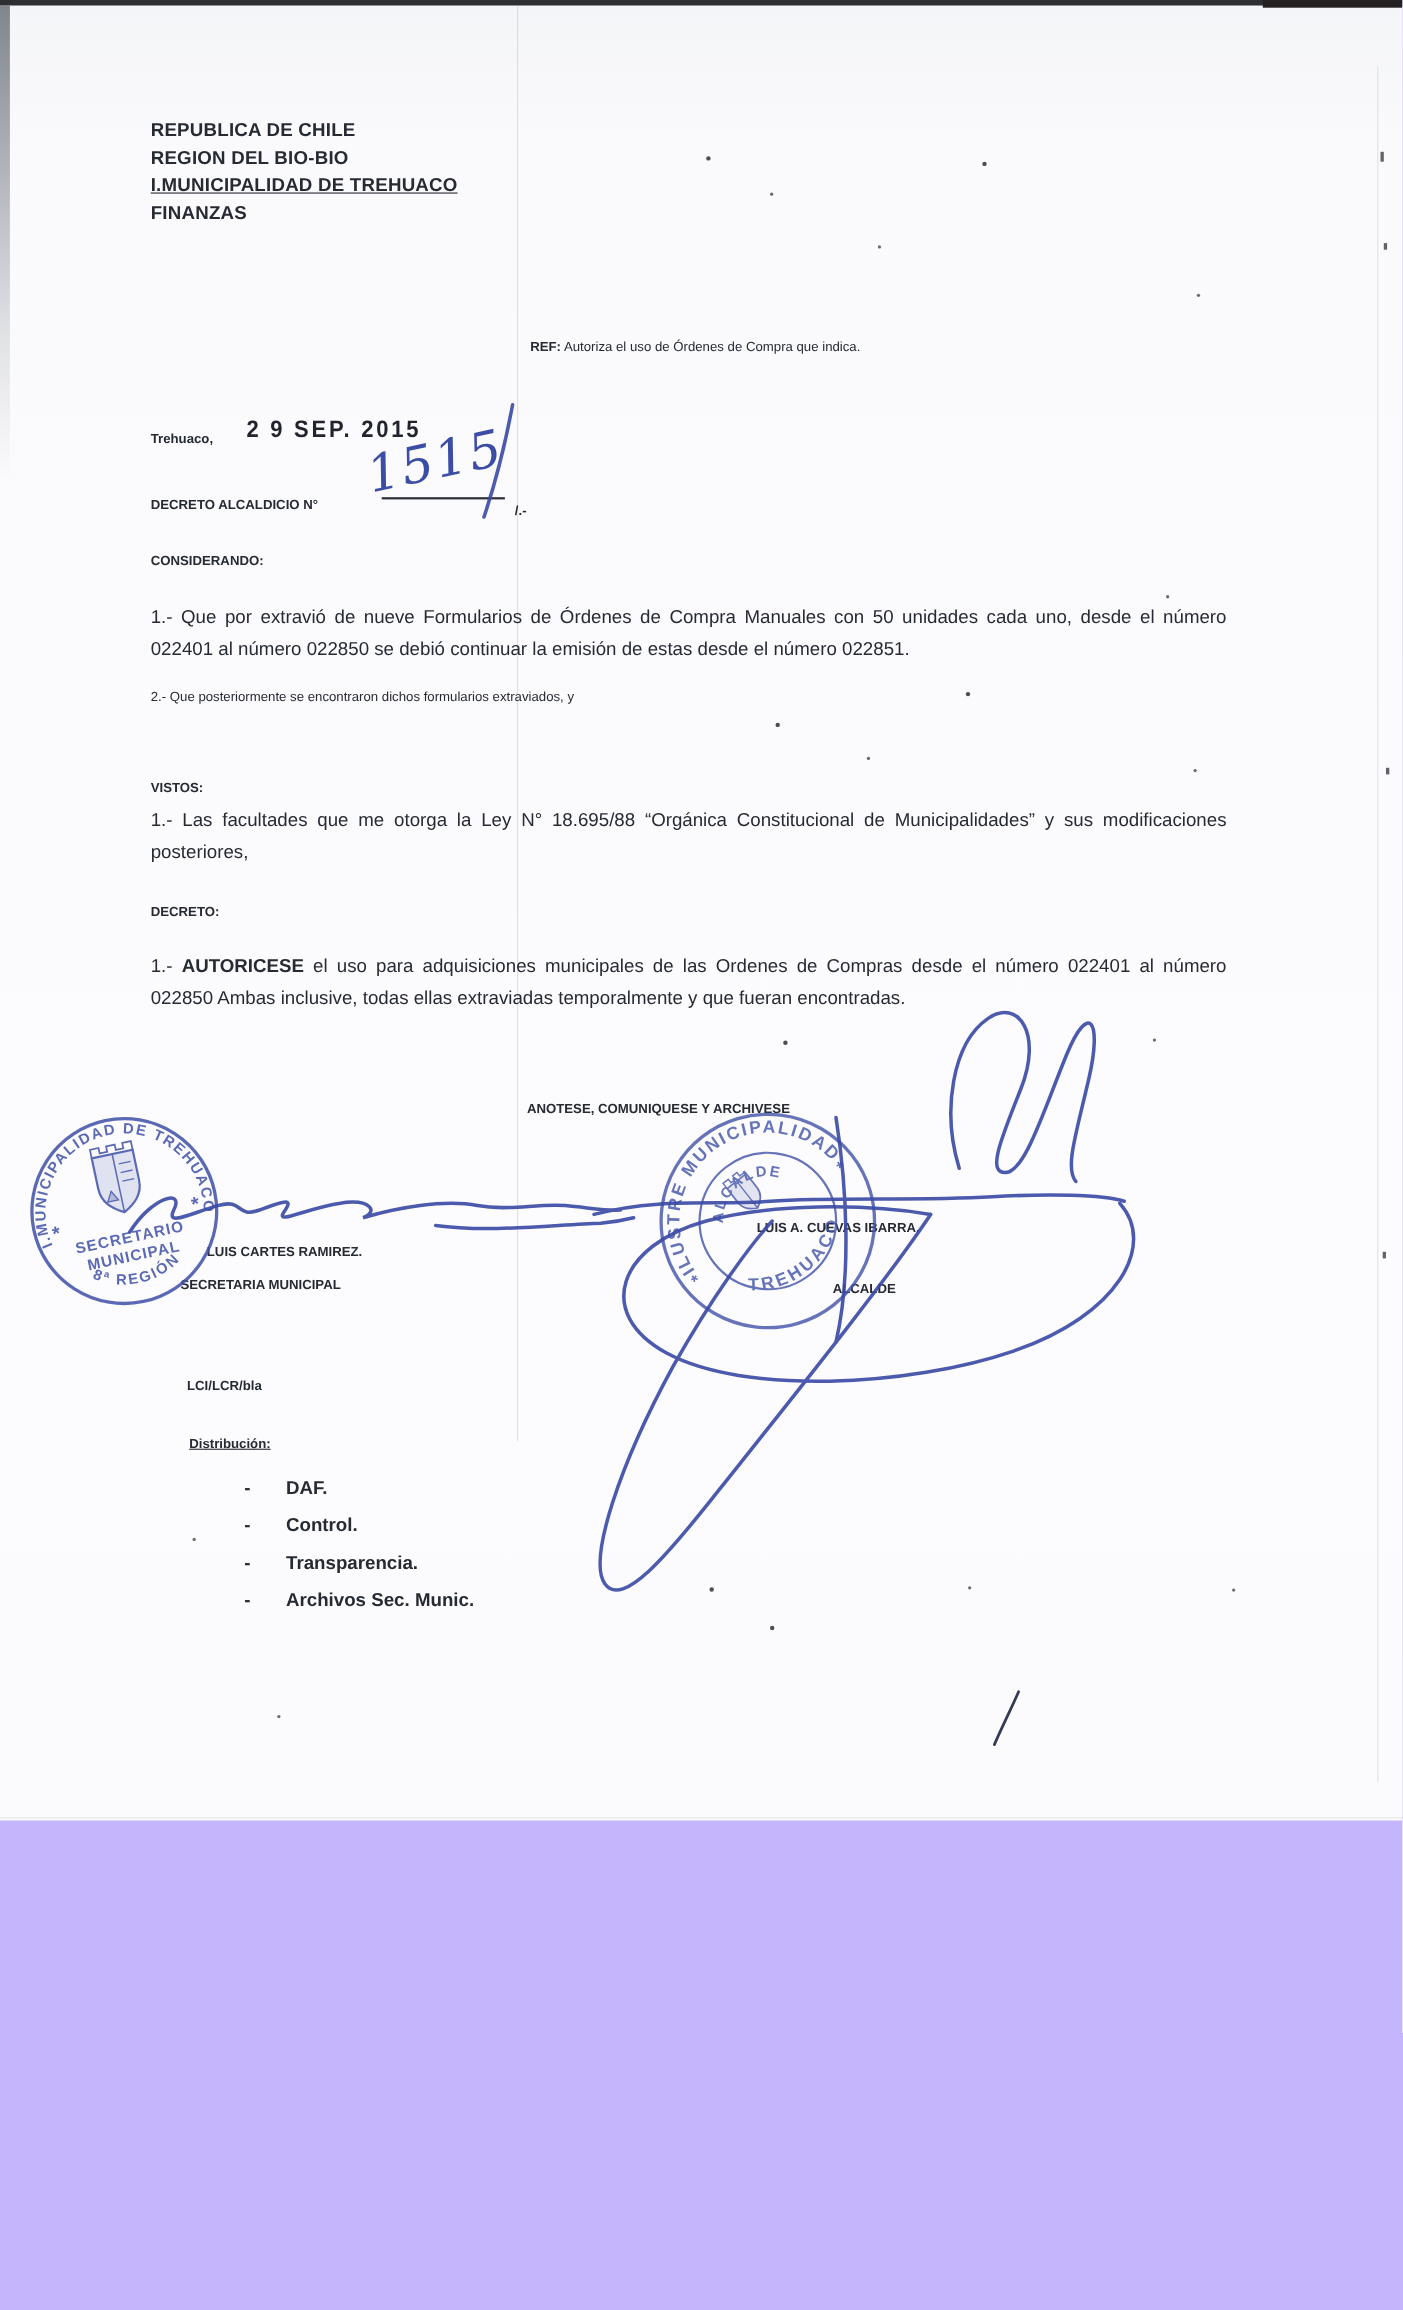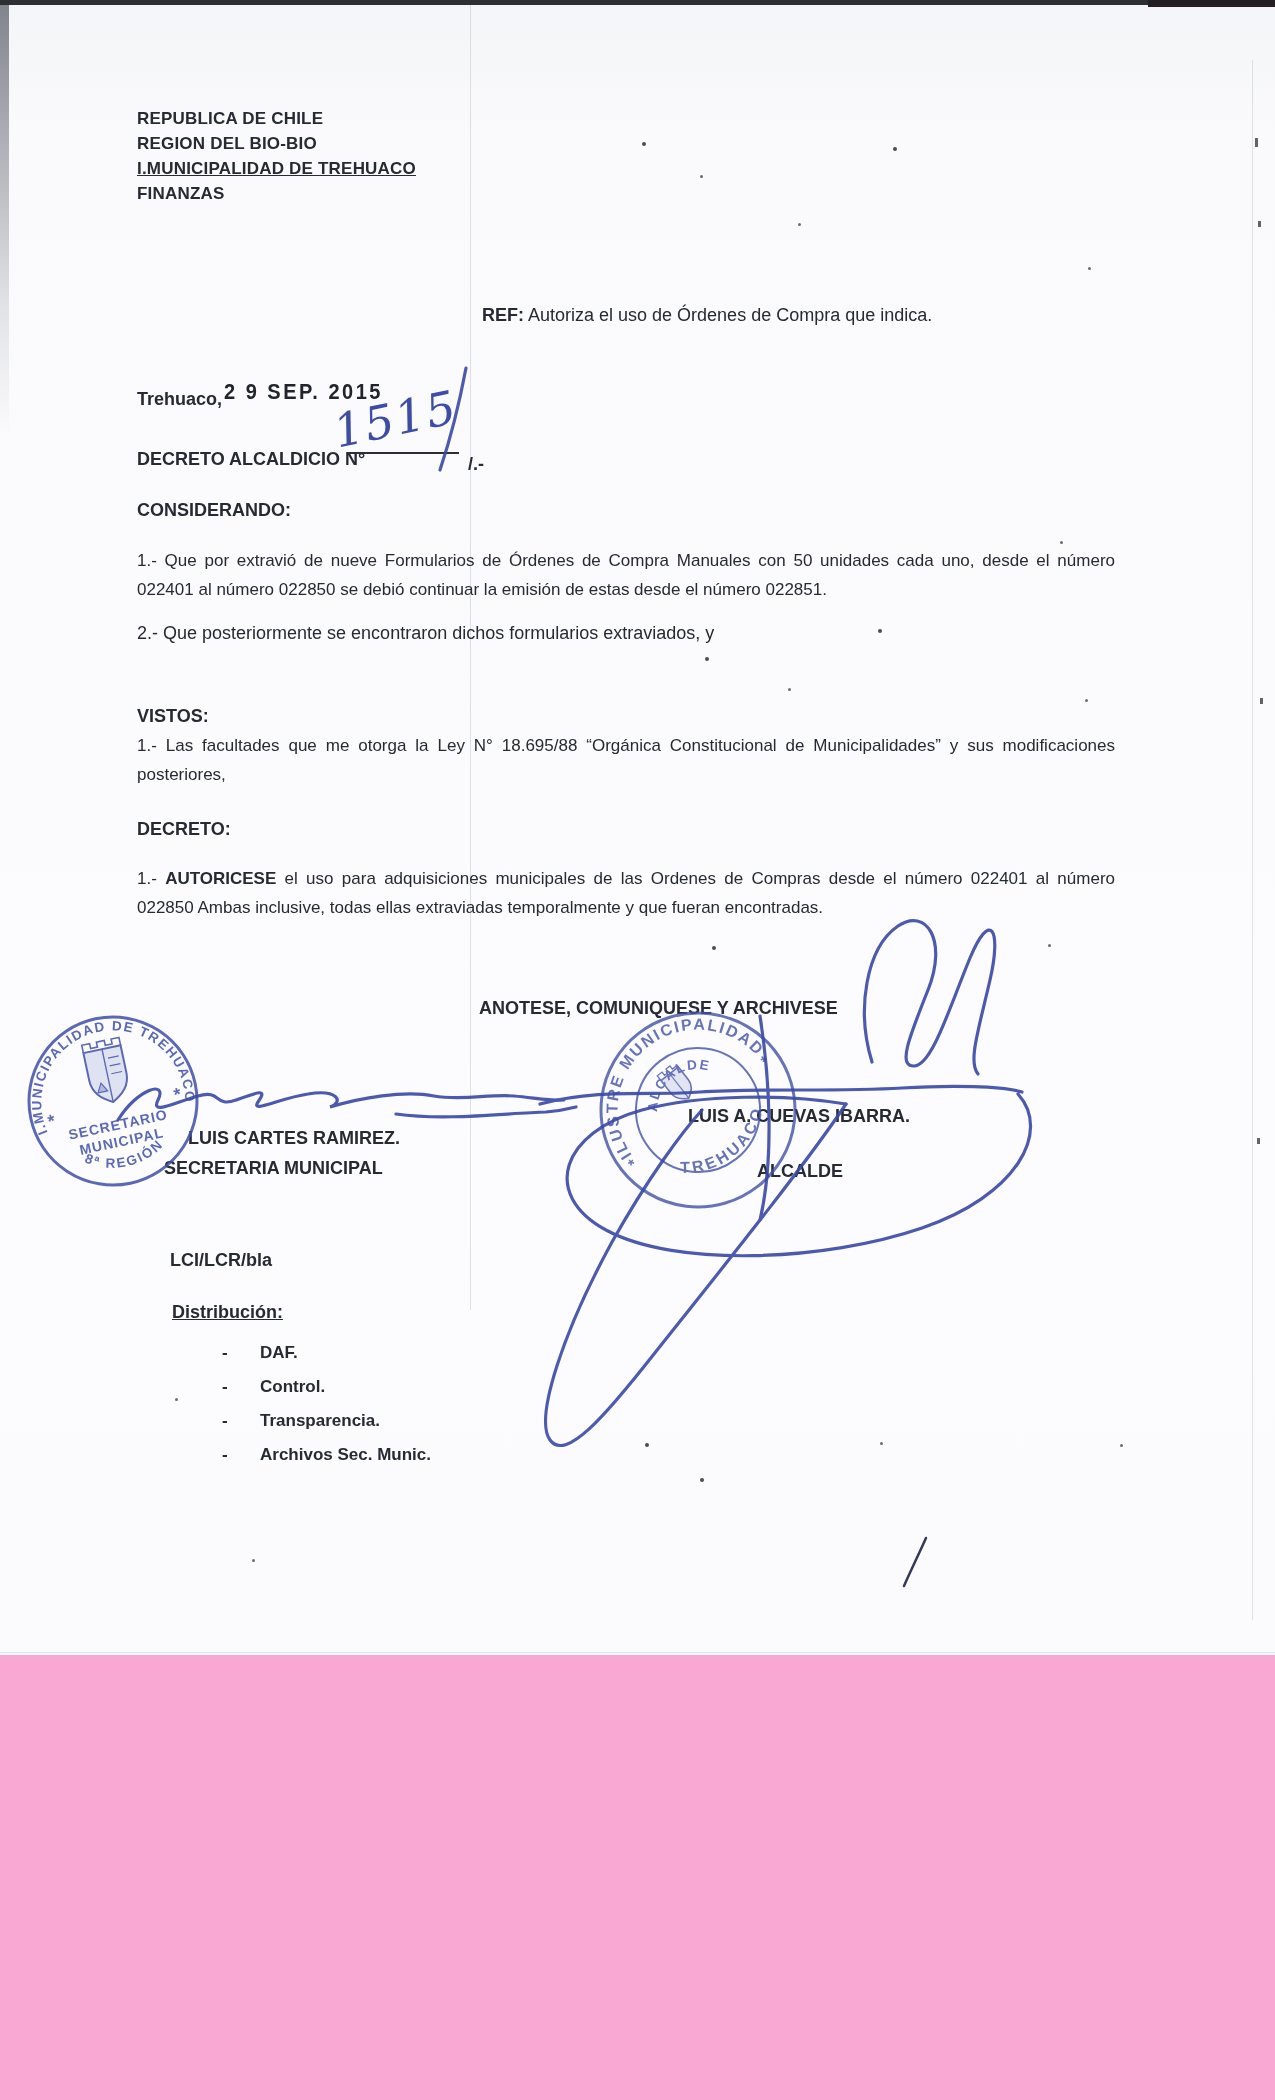--- a/index.html
+++ b/index.html
@@ -1,32 +1,32 @@
 <!DOCTYPE html>
 <html><head>
 <meta charset="utf-8">
 <style>
   html,body{margin:0;padding:0;background:#ffffff;}
-  .canvas{position:relative;width:1275px;height:2100px;background:#f9a8d4;overflow:hidden;
+  .canvas{position:relative;width:1275px;height:2100px;background:#c4b5fd;overflow:hidden;
           font-family:"Liberation Sans",sans-serif;color:#262a33;}
   .scan-bg{position:absolute;left:0;top:0;width:1275px;height:1655px;
            background:linear-gradient(180deg,#f4f5f8 0%,#fafafc 8%,#fcfcfe 70%,#fbfbfd 100%);}
   .edge-top{position:absolute;left:0;top:0;width:1275px;height:5px;background:#2e2f33;}
   .edge-top-right{position:absolute;left:1148px;top:0;width:127px;height:7px;background:#241f20;}
   .edge-left{position:absolute;left:0;top:5px;width:9px;height:430px;
              background:linear-gradient(180deg,rgba(90,95,105,.75),rgba(150,155,165,.25) 70%,rgba(150,155,165,0));}
   .fold-line{position:absolute;left:470px;top:5px;width:1px;height:1305px;background:rgba(190,196,206,.5);}
   .edge-right{position:absolute;left:1252px;top:60px;width:1px;height:1560px;background:rgba(200,204,212,.55);}
   .edge-bottom{position:absolute;left:0;top:1652px;width:1275px;height:1px;background:rgba(205,209,216,.55);}
   .spk{position:absolute;width:4px;height:4px;border-radius:50%;background:#2b2e37;opacity:.85;}
   .spk.s3{width:3px;height:3px;opacity:.7;}
   .edash{position:absolute;width:3px;background:#3a3d45;opacity:.8;}
 
   .abs{position:absolute;}
-  .t{font-size:18px;line-height:25px;}
+  .t{font-size:12px;line-height:25px;}
   .b{font-weight:bold;}
   .hdr div{font-size:17px;font-weight:bold;line-height:25px;letter-spacing:.2px;}
   .u{text-decoration:underline;}
   .para{width:978px;font-size:17px;line-height:29px;text-align:justify;}
   .stamp-date{font-size:20px;font-weight:800;letter-spacing:2.5px;color:#21242c;
               transform:scaleY(1.08);display:inline-block;}
   .hand{font-family:"DejaVu Serif",serif;font-style:italic;font-size:46px;color:#3c4da6;
         transform:rotate(-12deg);display:inline-block;letter-spacing:2px;}
   .nline{display:inline-block;width:112px;border-bottom:2px solid #2b2e37;}
   .stampbox{position:absolute;opacity:.86;}

